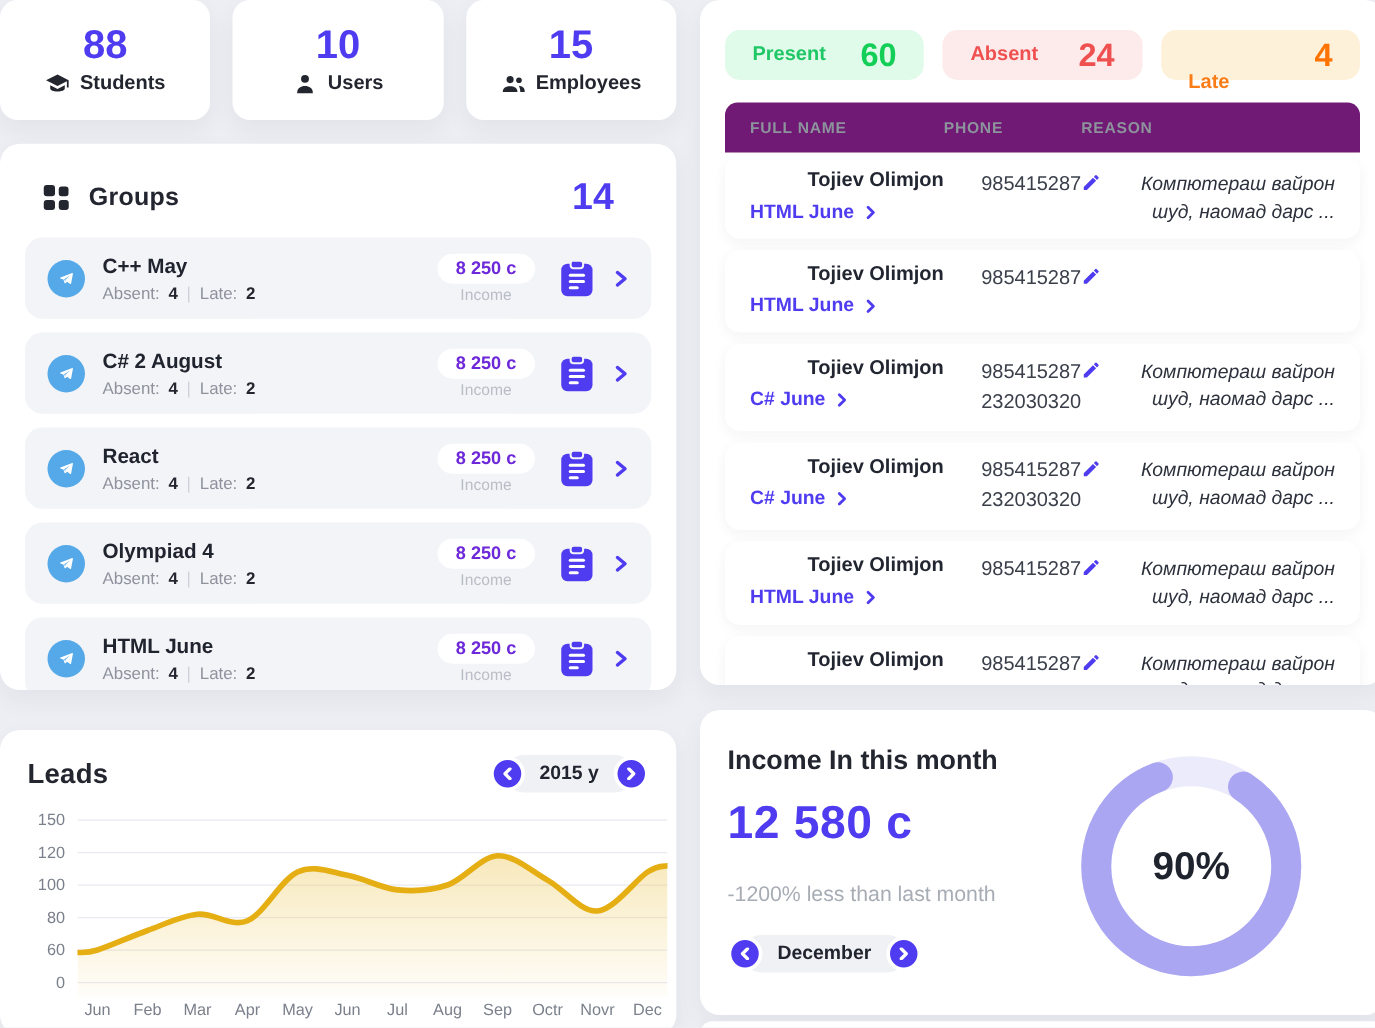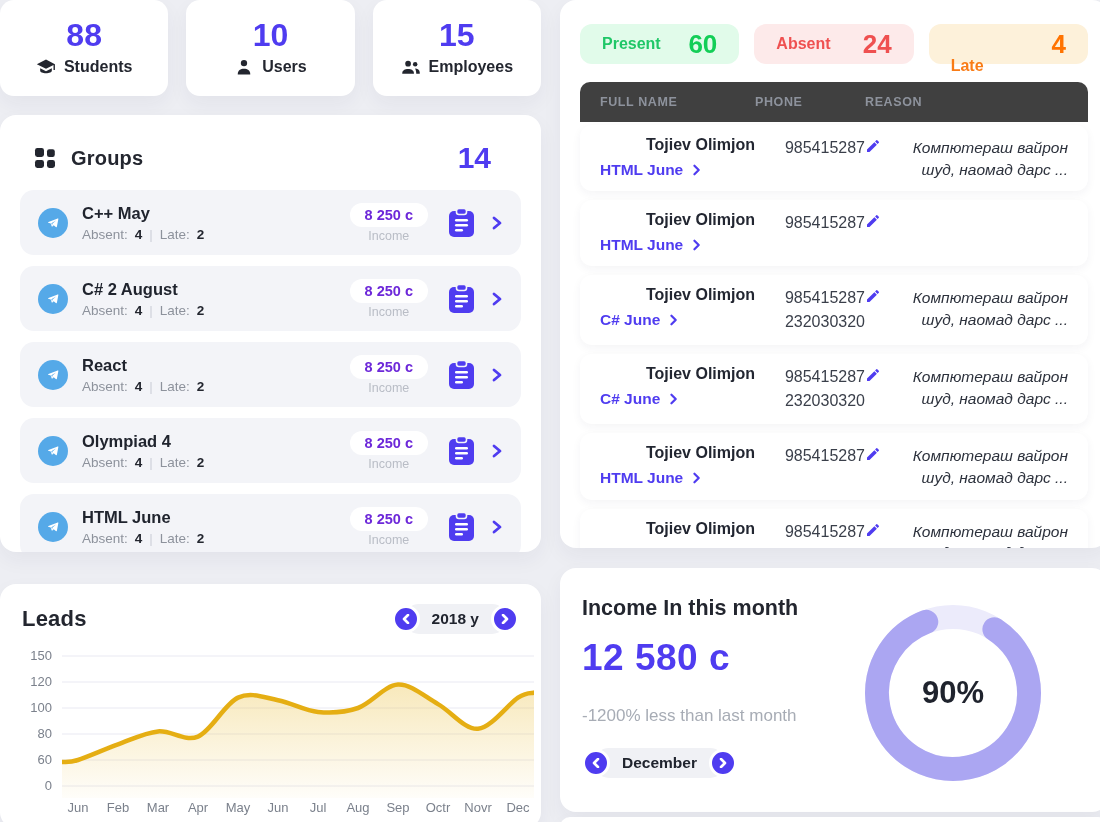--- a/index.html
+++ b/index.html
@@ -22,21 +22,21 @@
 
   
   .att-card { left:560px; top:0; width:548px; height:548px; padding:24px 20px 0 20px; overflow:hidden; border-radius:16px; }
   .pills { display:flex; gap:15px; }
   .pill { flex:1; height:40px; border-radius:12px; display:flex; align-items:center; justify-content:space-between; padding:0 22px; }
   .pill .p-label { font-size:16px; font-weight:600; }
   .pill .p-value { font-size:26px; font-weight:800; }
 
   
   .att-table { margin-top:18px; }
-  .t-header { background:#404040; border-radius:10px 10px 0 0; height:40px; display:flex; align-items:center; padding:4px 20px;
+  .t-header { background:#701a75; border-radius:10px 10px 0 0; height:40px; display:flex; align-items:center; padding:4px 20px;
               font-size:12.5px; font-weight:700; color:#8d929c; letter-spacing:.6px; }
   .t-header .c1 { width:155px; } .t-header .c2 { width:110px; } .t-header .c3 { flex:1; }
   .t-rows { padding-top:3px;text-align:right; }
   .t-row { background:#fff; border-radius:12px; min-height:66px; margin-bottom:9px; display:flex; padding:11px 20px;
            box-shadow:0 3px 10px rgba(30,35,70,.05); }
   .t-row .c1 { width:155px; } .t-row .c2 { width:110px; } .t-row .c3 { flex:1; display:flex; gap:8px; }
   .t-name { font-size:16px; font-weight:700; color:#222631; margin-bottom:7px; }
   .t-group { font-size:15.5px; font-weight:600; color:var(--accent); display:flex; align-items:center; gap:9px; cursor:pointer; }
   .t-group svg { width:10px; height:12px; stroke:var(--accent); stroke-width:2.6; fill:none; stroke-linecap:round; stroke-linejoin:round; }
   .t-phone { font-size:16px; font-weight:500; color:#3a3f4a; line-height:1.5; }
@@ -467,21 +467,21 @@
 
 <div class="card leads-card">
   <div class="l-header">
     <span class="l-title">Leads</span>
     <div class="selector">
       <span class="sel-btn">
           <svg viewBox="0 0 8 10">
             <path d="M6 1 2 5l4 4"></path>
           </svg>
         </span>
-      <span class="sel-pill">2018 y</span>
+      <span class="sel-pill">2015 y</span>
       <span class="sel-btn">
           <svg viewBox="0 0 8 10">
             <path d="M2 1l4 4-4 4"></path>
           </svg>
         </span>
     </div>
   </div>
   <div class="chart-wrap">
     <div class="ylabels" id="ylabels">
         <span style="top: 0px;">150</span>

